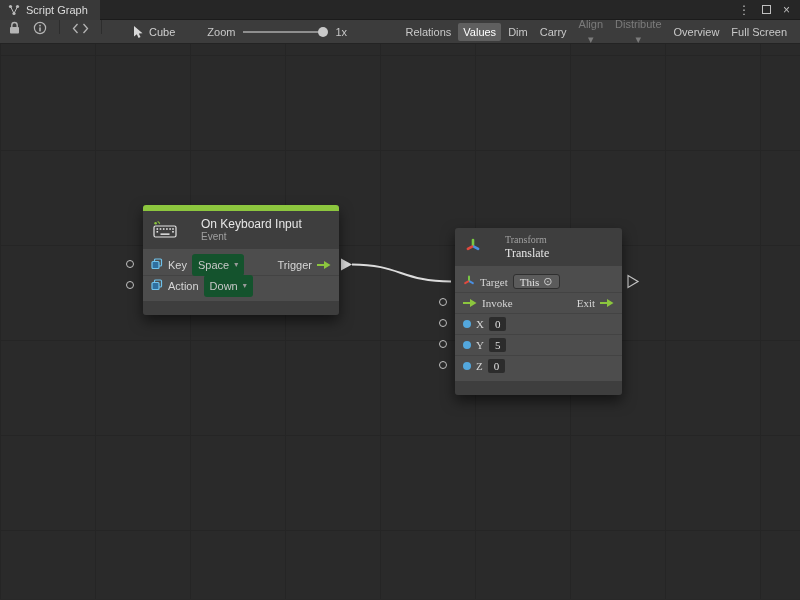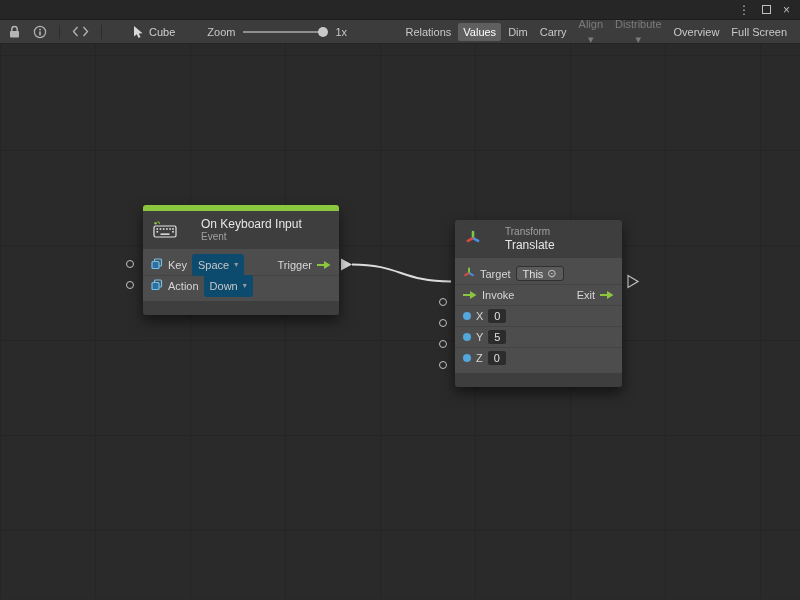--- a/index.html
+++ b/index.html
@@ -20,21 +20,21 @@
     height: 20px; display: inline-flex; align-items: center; gap: 6px;
     padding: 0 12px 0 8px; background: #393939; color: #dcdcdc; font-size: 11px;
   }
   .titlebar-spacer { flex: 1; }
   .win-controls { display: flex; align-items: center; gap: 12px; margin-right: 10px; color: #bfbfbf; }
   .win-controls .glyph { font-size: 12px; line-height: 12px; cursor: default; }
   .restore-box { width: 9px; height: 9px; border: 1px solid #bfbfbf; display: inline-block; }
 
   
   .toolbar {
-    height: 24px; background: #3c3c3c; display: flex; align-items: center;
+    height: 24px; background: #3c3c3c; display: flex; 
     padding: 0 8px; gap: 12px; border-bottom: 1px solid #232323; font-size: 11px;
   }
   .tb-icon { display: inline-flex; align-items: center; justify-content: center; height: 16px; }
   .tb-divider { width: 1px; height: 14px; background: #2d2d2d; }
   .object-group { display: inline-flex; align-items: center; gap: 5px; margin-left: 18px; color: #d0d0d0; }
   .zoom-group { display: inline-flex; align-items: center; gap: 8px; margin-left: 20px; color: #c8c8c8; }
   .slider { position: relative; width: 84px; height: 12px; }
   .slider-track { position: absolute; left: 0; right: 0; top: 5px; height: 2px; background: #8f8f8f; }
   .slider-knob { position: absolute; right: -1px; top: 1px; width: 10px; height: 10px; border-radius: 50%; background: #c9c9c9; }
   .tb-buttons { margin-left: auto; display: flex; align-items: center; gap: 2px; }
@@ -52,37 +52,37 @@
       linear-gradient(#252525 1px, transparent 1px),
       linear-gradient(90deg, #252525 1px, transparent 1px);
     background-size: 95px 95px;
     background-position: 0px 11px;
     overflow: hidden;
   }
 
   
   .node { position: absolute; border-radius: 3px; box-shadow: 0 6px 14px rgba(0,0,0,.55); font-size: 11px; }
   #node-keyboard { left: 143px; top: 161px; width: 196px; }
-  #node-translate { left: 455px; top: 176px; width: 167px; }
+  #node-translate { left: 455px; top: 184px; width: 167px; font-family: Liberation Serif, serif; }
   .node-accent { height: 6px; background: #8cc63e; border-radius: 3px 3px 0 0; }
   .node-header { background: #3e3e3e; padding: 6px 10px; display: flex; align-items: center; gap: 24px; }
   #node-translate .node-header { border-radius: 3px 3px 0 0; }
   .node-titles { display: flex; flex-direction: column; }
   .node-title { color: #e6e6e6; font-size: 12px; line-height: 14px; }
   .node-subtitle { color: #a0a0a0; font-size: 10px; line-height: 12px; }
   .node-category { color: #a0a0a0; font-size: 10px; line-height: 12px; }
   .node-body { background: #4d4d4d; padding: 5px 0; }
   .row { height: 21px; display: flex; align-items: center; gap: 5px; padding: 0 8px; }
   .row + .row { border-top: 1px solid rgba(0,0,0,.12); }
   .row-label { color: #d6d6d6; }
   .ml-auto { margin-left: auto; }
   .node-footer { height: 14px; background: #3e3e3e; border-radius: 0 0 3px 3px; }
 
   .dropdown-chip {
-    background: #0c4a6e; border-radius: 3px; padding: 5px 6px; color: #c8c8c8;
+    background: #14532d; border-radius: 3px; padding: 5px 6px; color: #c8c8c8;
     display: inline-flex; align-items: center; gap: 5px; cursor: default;
   }
   .dropdown-chip .caret { font-size: 8px; color: #9a9a9a; line-height: 8px; }
   .value-chip {
     background: #2c2c2c; border-radius: 2px; padding: 1px 6px; color: #e0e0e0;
     min-width: 16px; text-align: center; cursor: text;
   }
   .this-chip {
     background: #5b5b5b; border: 1px solid #2f2f2f; border-radius: 3px; padding: 0 6px;
     color: #e0e0e0; display: inline-flex; align-items: center; gap: 4px; cursor: default;
@@ -93,20 +93,31 @@
   .port-ring { position: absolute; width: 8px; height: 8px; border: 1px solid #c4c4c4; border-radius: 50%; }
 
   .arrow-green { flex: 0 0 auto; display: inline-flex; }
 
   .wires { position: absolute; left: 0; top: 0; pointer-events: none; }
 </style>
 </head>
 <body>
 
 <div class="titlebar">
+  <div class="tab">
+    <span class="tb-icon">
+      <svg width="12" height="12" viewBox="0 0 12 12">
+        <circle cx="2.5" cy="2.5" r="1.6" fill="#b9b9b9"></circle>
+        <circle cx="9.5" cy="2.5" r="1.6" fill="#b9b9b9"></circle>
+        <circle cx="6" cy="9.5" r="1.6" fill="#b9b9b9"></circle>
+        <path d="M2.5,2.5 L6,9.5 L9.5,2.5" stroke="#b9b9b9" stroke-width="1" fill="none"></path>
+      </svg>
+    </span>
+    <span>Script Graph</span>
+  </div>
   <div class="titlebar-spacer"></div>
   <div class="win-controls">
     <span class="glyph">⋮</span>
     <span class="restore-box"></span>
     <span class="glyph">×</span>
   </div>
 </div>
 
 <div class="toolbar">
   <span class="tb-icon">

